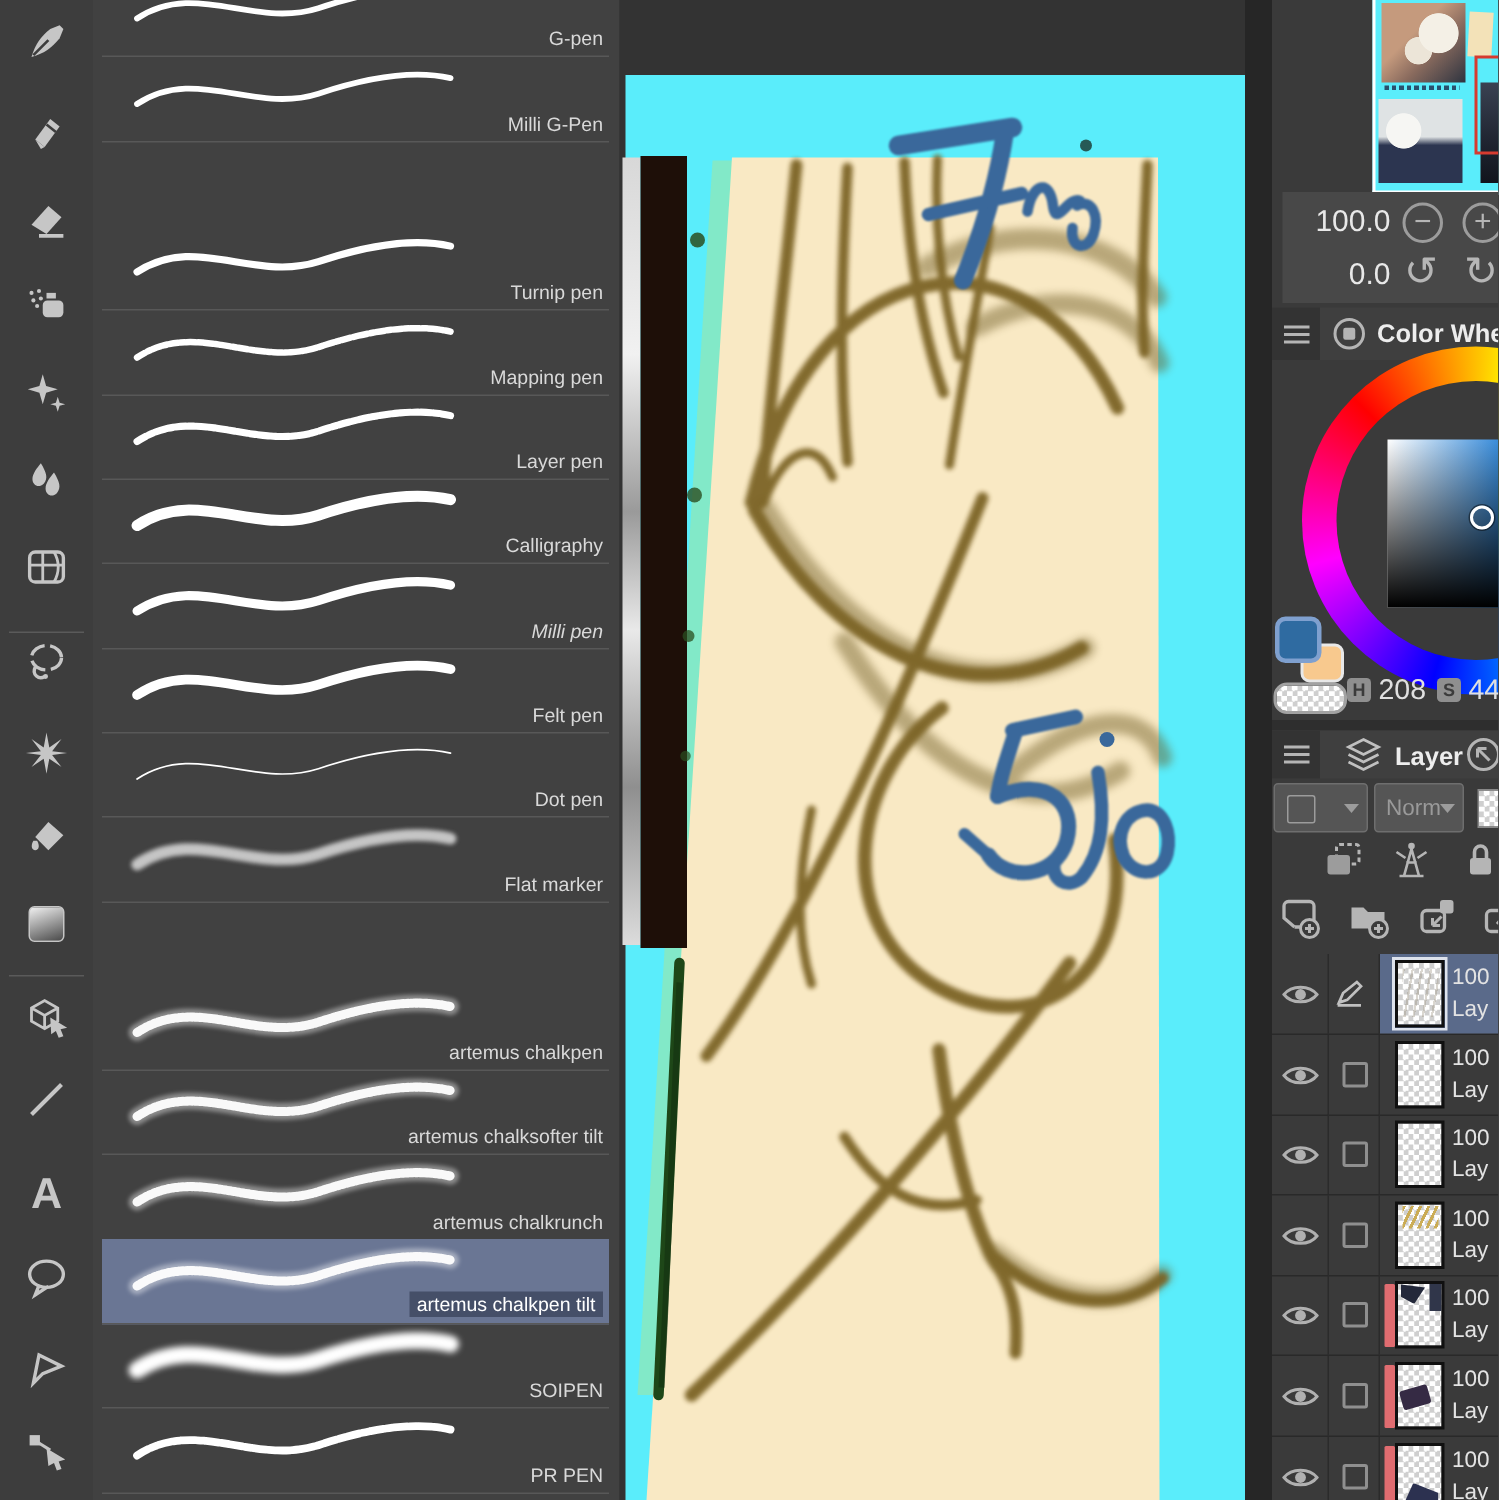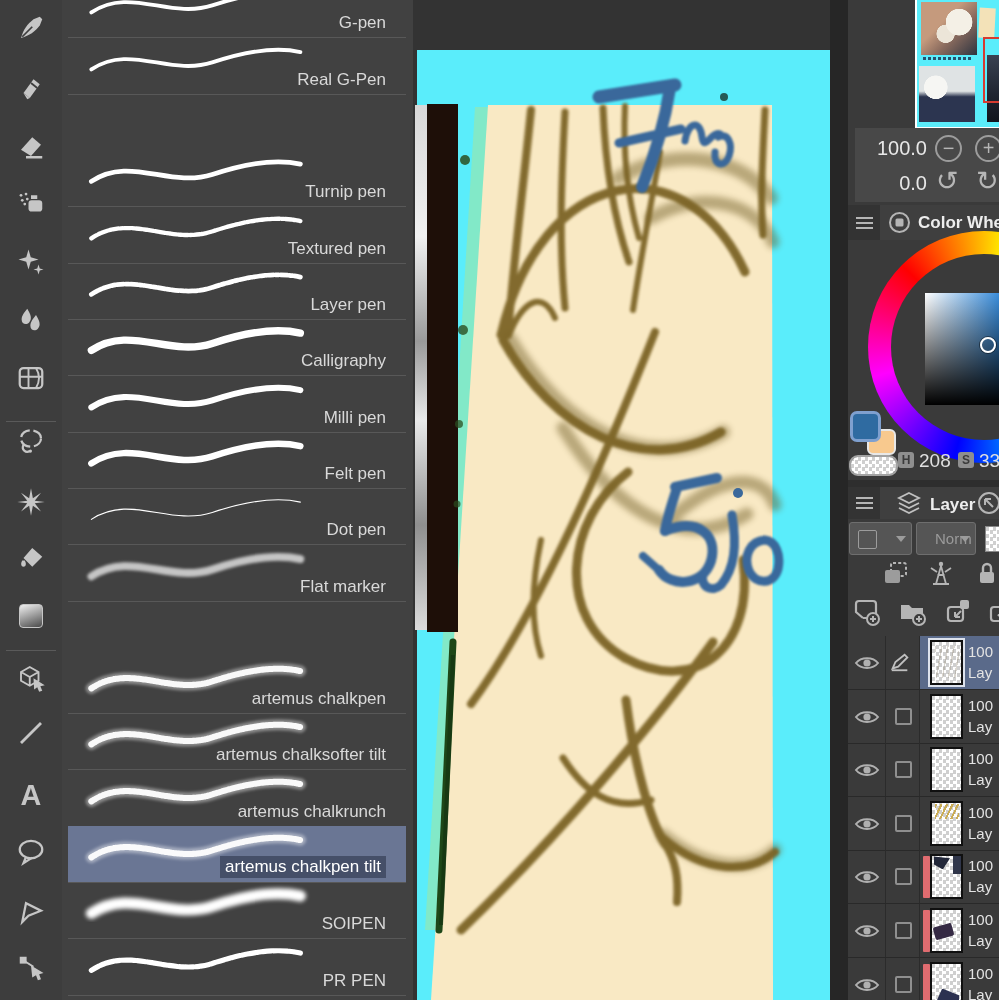--- a/index.html
+++ b/index.html
@@ -10,21 +10,21 @@
   #toolbar{left:0;top:0;width:62px;height:1000px;background:#3d3d3d;border-right:1px solid #515151;}
   .tool{position:absolute;left:14px;width:34px;height:34px;display:flex;align-items:center;justify-content:center;cursor:pointer;}
   .tool svg{width:30px;height:30px;}
   .tb-div{position:absolute;left:6px;width:50px;height:1px;background:#5a5a5a;}
   #brush-scroll-ind{left:62px;top:832px;width:3px;height:24px;background:#3e86c8;}
 
   
   #brush-panel{left:62px;top:0;width:351px;height:1000px;background:#414141;overflow:hidden;}
   .brow{position:absolute;left:6px;width:338px;height:57px;border-bottom:1px solid #585858;box-sizing:border-box;cursor:pointer;}
   .brow .stroke-svg{position:absolute;left:2px;top:2px;width:250px;height:38px;}
-  .brow .bname{position:absolute;right:20px;bottom:4px;font-size:17px;color:#d9d9d9;white-space:nowrap;}
+  .brow .bname{position:absolute;right:4px;bottom:4px;font-size:13px;color:#d9d9d9;white-space:nowrap;}
   .brow.sel{background:#6a7694;}
   .brow.sel .bname{background:#454f68;color:#fff;padding:1px 5px;}
   .b1{filter:blur(.5px);} .b2{filter:blur(1.8px);} .b3{filter:blur(2.6px);}
   .cb1{filter:blur(.8px);} .cb2{filter:blur(1.6px);} .cb3{filter:blur(3px);}
 
   
   #canvas-wrap{left:413px;top:0;width:435px;height:1000px;background:#333;}
 
   
   #rpanel{left:848px;top:0;width:151px;height:1000px;background:#3a3a3a;overflow:hidden;}
@@ -185,47 +185,47 @@
       <div class="brow" style="top: -18.8px;">
         <svg class="stroke-svg" viewBox="0 0 260 44">
           <path d="M10 34 C55 4 100 42 150 26 C192 12 226 8 252 14" stroke="#fff" stroke-width="4.5" opacity="1" fill="none" stroke-linecap="round"></path>
         </svg>
         <span class="bname">G-pen</span>
       </div>
       <div class="brow" style="top: 37.53px;">
         <svg class="stroke-svg" viewBox="0 0 260 44">
           <path d="M10 34 C55 4 100 42 150 26 C192 12 226 8 252 14" stroke="#fff" stroke-width="4.5" opacity="1" fill="none" stroke-linecap="round"></path>
         </svg>
-        <span class="bname">Real G-Pen</span>
+        <span class="bname">Milli G-Pen</span>
       </div>
       <div class="brow" style="top: 150.19px;">
         <svg class="stroke-svg" viewBox="0 0 260 44">
           <path d="M10 34 C55 4 100 42 150 26 C192 12 226 8 252 14" stroke="#fff" stroke-width="5.5" opacity="1" fill="none" stroke-linecap="round"></path>
         </svg>
         <span class="bname">Turnip pen</span>
       </div>
       <div class="brow" style="top: 206.52px;">
         <svg class="stroke-svg" viewBox="0 0 260 44">
           <path d="M10 34 C55 4 100 42 150 26 C192 12 226 8 252 14" stroke="#fff" stroke-width="5" stroke-dasharray="7 2 3 1.5" opacity="1" fill="none" stroke-linecap="round"></path>
         </svg>
-        <span class="bname">Textured pen</span>
+        <span class="bname">Mapping pen</span>
       </div>
       <div class="brow" style="top: 262.85px;">
         <svg class="stroke-svg" viewBox="0 0 260 44">
           <path d="M10 34 C55 4 100 42 150 26 C192 12 226 8 252 14" stroke="#fff" stroke-width="5.5" stroke-dasharray="8 2 4 2" opacity="1" fill="none" stroke-linecap="round"></path>
         </svg>
         <span class="bname">Layer pen</span>
       </div>
       <div class="brow" style="top: 319.18px;">
         <svg class="stroke-svg" viewBox="0 0 260 44">
           <path d="M10 34 C55 4 100 42 150 26 C192 12 226 8 252 14" stroke="#fff" stroke-width="8.5" opacity="1" fill="none" stroke-linecap="round"></path>
         </svg>
         <span class="bname">Calligraphy</span>
       </div>
-      <div class="brow" style="top: 375.51px;">
+      <div class="brow" style="top: 375.51px; font-style: italic;">
         <svg class="stroke-svg" viewBox="0 0 260 44">
           <path d="M10 34 C55 4 100 42 150 26 C192 12 226 8 252 14" stroke="#fff" stroke-width="7" opacity="1" fill="none" stroke-linecap="round"></path>
         </svg>
         <span class="bname">Milli pen</span>
       </div>
       <div class="brow" style="top: 431.84px;">
         <svg class="stroke-svg" viewBox="0 0 260 44">
           <path d="M10 34 C55 4 100 42 150 26 C192 12 226 8 252 14" stroke="#fff" stroke-width="7.5" opacity="1" fill="none" stroke-linecap="round"></path>
         </svg>
         <span class="bname">Felt pen</span>
@@ -414,21 +414,21 @@
     <div id="sv-square" class="abs"></div>
     <div id="sv-cursor" class="abs"></div>
     <div id="fg-swatch" class="abs" style="background: rgb(47, 107, 161);"></div>
     <div id="bg-swatch" class="abs" style="background: rgb(248, 201, 142);"></div>
     <div id="trans-pill" class="abs">
         <div class="checker" style="width:100%;height:100%"></div>
       </div>
     <div class="hs-box" style="left:50px">H</div>
     <div class="hs" style="left:71px">208</div>
     <div class="hs-box" style="left:110px">S</div>
-    <div class="hs" style="left:131px">33</div>
+    <div class="hs" style="left:131px">44</div>
 
     <div id="ly-sep" class="abs"></div>
     <div id="ly-header" class="abs">
       <div class="hd-burger">
           <i></i>
           <i></i>
           <i></i>
         </div>
       <svg class="abs" style="left:48px;top:3px" width="26" height="26" viewBox="0 0 26 26">
         <path d="M13 3 L23 8 13 13 3 8 Z" fill="none" stroke="#c0c0c0" stroke-width="1.8"></path>
@@ -439,21 +439,21 @@
       <svg class="abs" style="left:128px;top:3px" width="26" height="26" viewBox="0 0 26 26">
         <circle cx="13" cy="13" r="10" fill="none" stroke="#b5b5b5" stroke-width="2"></circle>
         <path d="M9 9 L17 17 M9 9 H15 M9 9 V15" fill="none" stroke="#b5b5b5" stroke-width="2"></path>
       </svg>
     </div>
     <div class="dd abs" style="left:1px;top:522px;width:63px">
       <div class="abs" style="left:8px;top:7px;width:17px;height:17px;border:1.5px solid #9c9c9c;border-radius:2px"></div>
       <div class="chev"></div>
     </div>
     <div class="dd abs" style="left:68px;top:522px;width:60px">
-      <div class="abs" style="left:18px;top:7px;font-size:15px;color:#9a9a9a">Norm</div>
+      <div class="abs" style="left:7px;top:7px;font-size:15px;color:#9a9a9a">Norm</div>
       <div class="chev"></div>
     </div>
     <div class="abs checker" style="left:137px;top:526px;width:14px;height:24px;border:1px solid #888"></div>
 
     <div class="lyicon" style="left:32px;top:558px">
       <svg viewBox="0 0 30 30">
           <rect x="11" y="5" width="15" height="13" rx="2" fill="none" stroke="#b5b5b5" stroke-width="2" stroke-dasharray="3 2.2"></rect>
           <rect x="5" y="12" width="15" height="13" rx="2" fill="#9c9c9c"></rect>
         </svg>
     </div>

